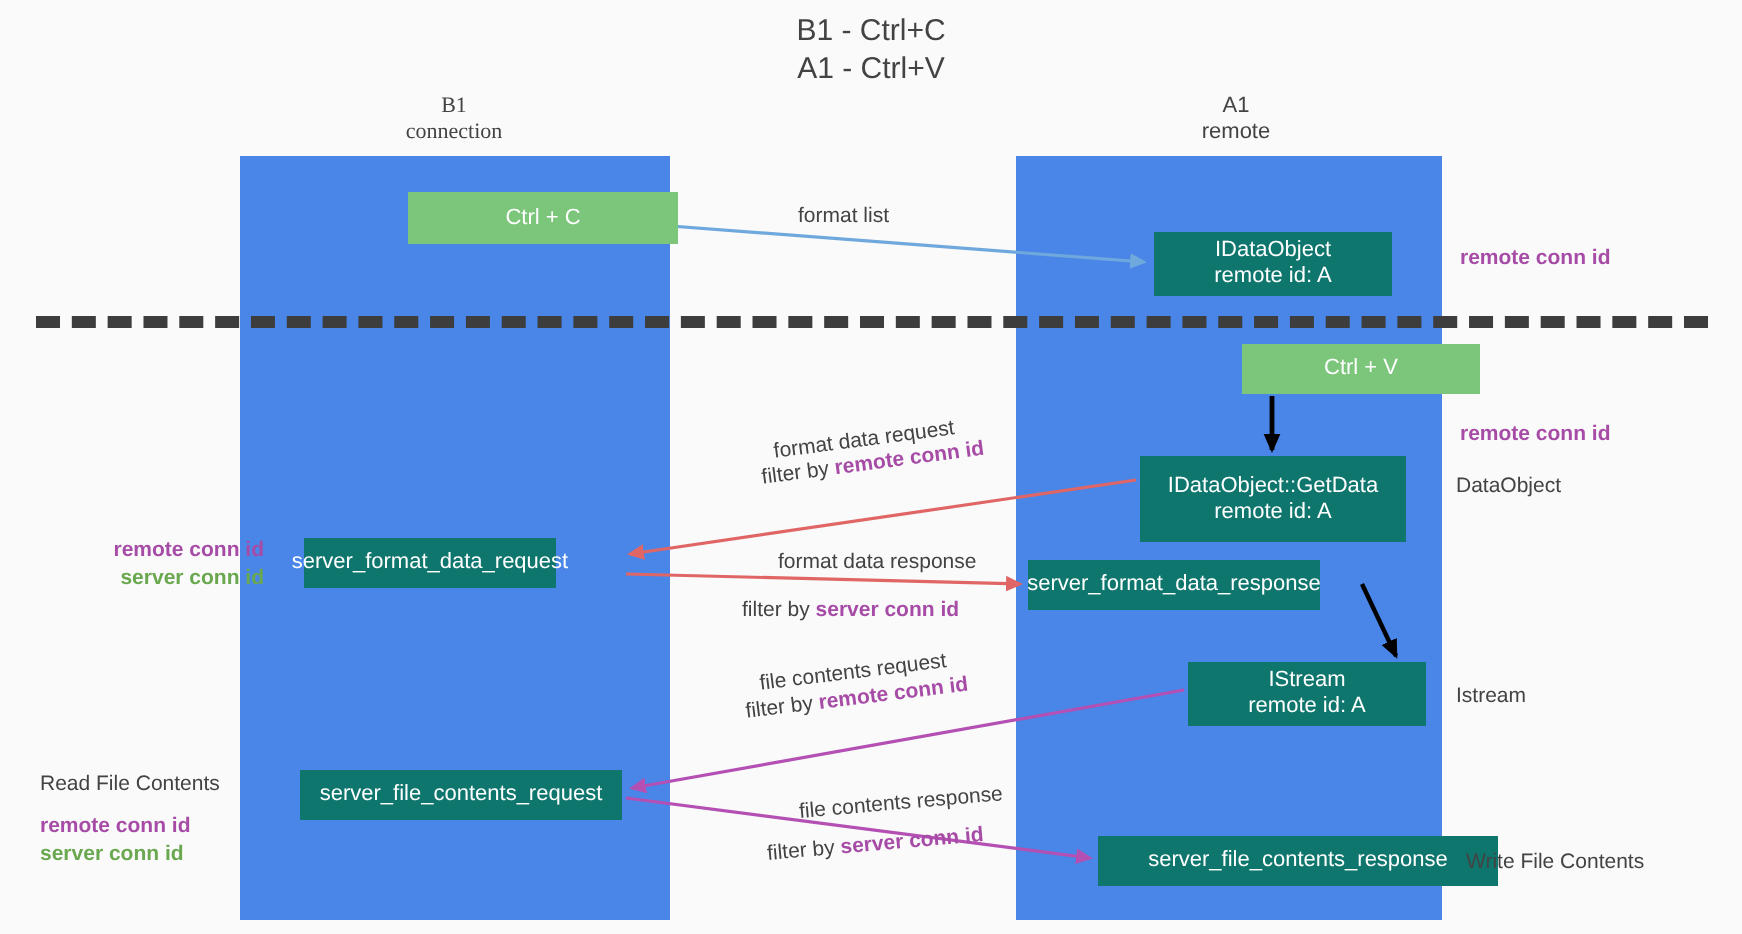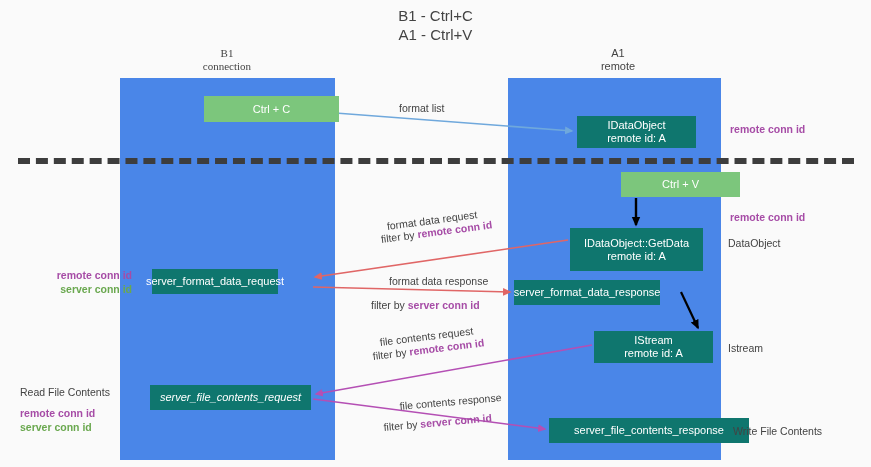--- a/index.html
+++ b/index.html
@@ -37,21 +37,21 @@
   .orange{background:#0f766e;}
   .node .sub{font-size:11px;line-height:13px;}
 
   #n-ctrlc{left:160px;top:96px;width:135px;height:26px;}
   #n-idataobject{left:577px;top:116px;width:119px;height:32px;}
   #n-ctrlv{left:577px;top:172px;width:119px;height:25px;align-items:center;}
   #n-getdata{left:570px;top:228px;width:133px;height:43px;text-align:right;}
   #n-sfdreq{left:152px;top:269px;width:126px;height:25px;}
   #n-sfdresp{left:514px;top:280px;width:146px;height:25px;}
   #n-istream{left:594px;top:331px;width:119px;height:32px;}
-  #n-sfcreq{left:150px;top:385px;width:161px;height:25px;font-style:italic;}
+  #n-sfcreq{left:150px;top:385px;width:161px;height:25px;}
   #n-sfcresp{left:549px;top:418px;width:200px;height:25px;}
 
   
   .side{position:absolute;font-size:10.5px;line-height:14px;}
   .purple{color:#a64ca6;font-weight:bold;}
   .green-t{color:#6aa84f;font-weight:bold;}
   .plain{color:#434343;}
 
   #s-remote1{left:730px;top:122px;}
   #s-remote2{left:730px;top:210px;}

